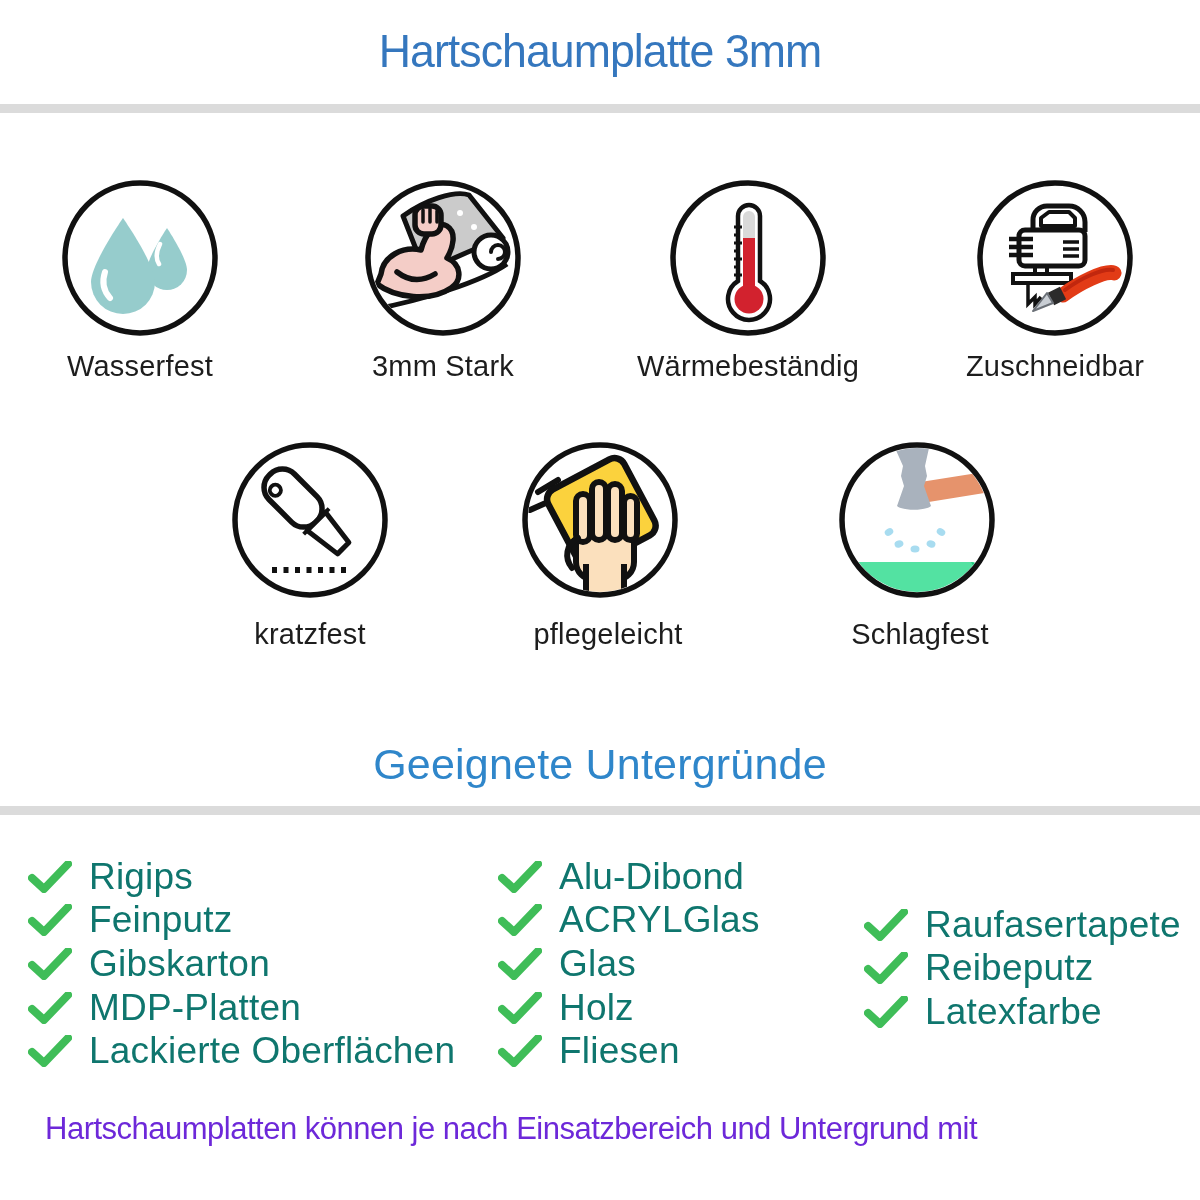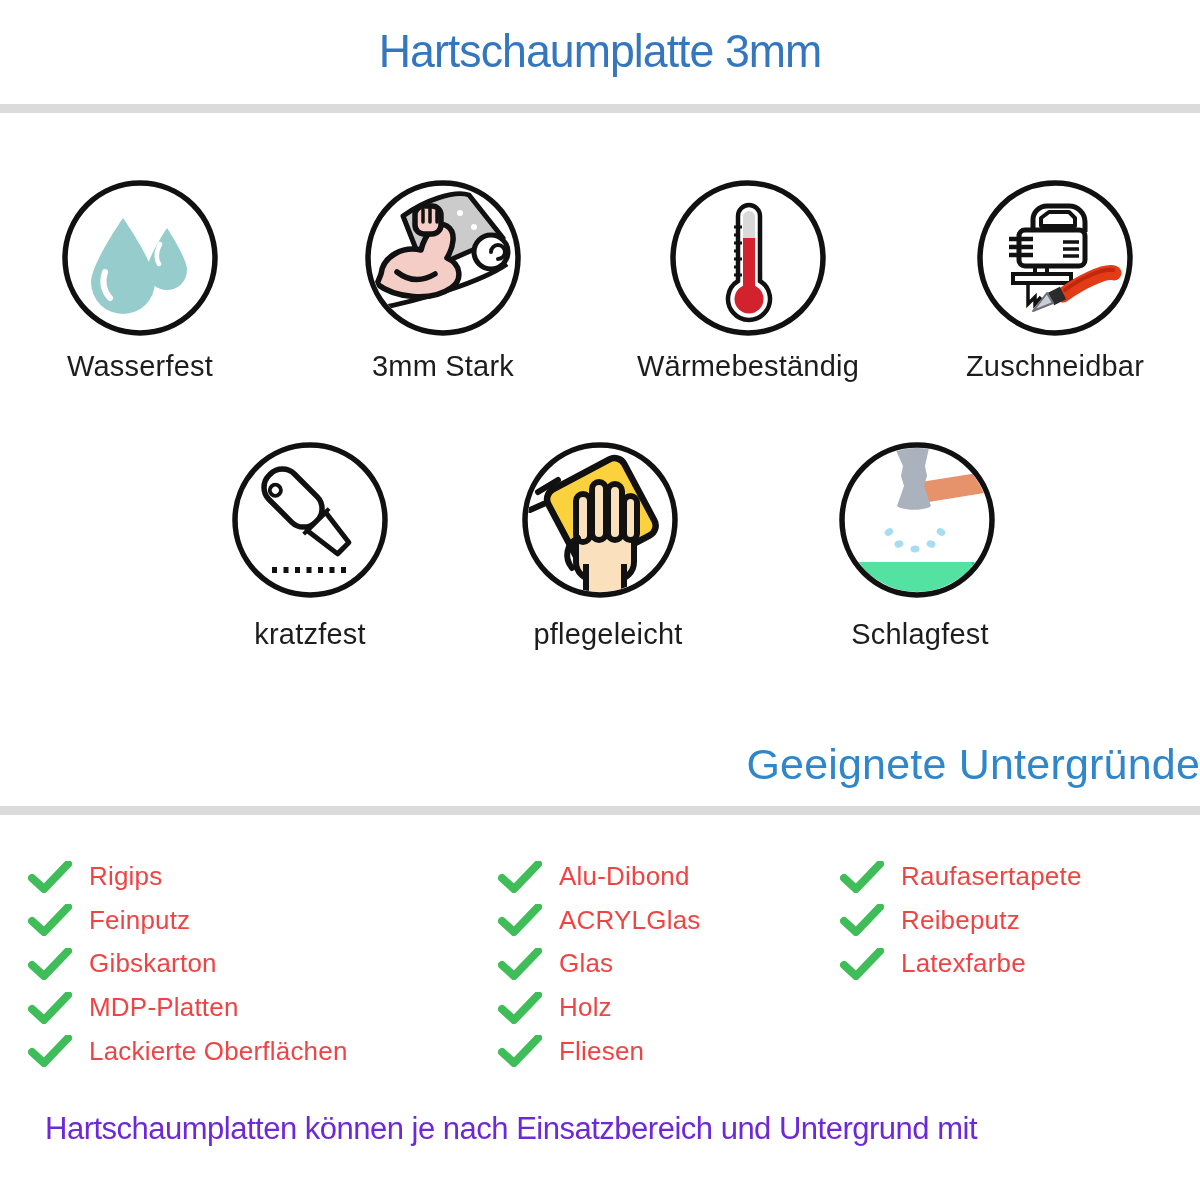--- a/index.html
+++ b/index.html
@@ -19,30 +19,30 @@
   .feature svg{display:block;width:160px;height:160px;}
   .flabel{
     position:absolute;width:360px;text-align:center;font-size:29px;color:#1d1d1d;
     letter-spacing:.2px;
   }
   .row1{top:178px;}
   .row1l{top:350px;}
   .row2{top:440px;}
   .row2l{top:618px;}
   .section-title{
-    position:absolute;top:740px;left:0;width:1200px;text-align:right;
+    position:absolute;top:740px;left:0;width:1200px;text-align:center;
     font-size:43px;color:#2F86CA;letter-spacing:.2px;
   }
   .col{position:absolute;top:855px;list-style:none;margin:0;padding:0;}
   .col li{display:flex;align-items:center;height:43.6px;gap:17px;}
   .col .check{flex:0 0 auto;width:44px;height:32px;}
-  .col .itemtext{font-size:26px;color:#ef4444;letter-spacing:.2px;white-space:nowrap;}
+  .col .itemtext{font-size:37px;color:#0f766e;letter-spacing:.2px;white-space:nowrap;}
   .col1{left:28px;}
   .col2{left:498px;}
-  .col3{left:840px;}
+  .col3{left:864px;margin-top:48px;}
   .footer{
     position:absolute;left:45px;top:1110px;width:1130px;
     font-size:31px;line-height:38px;color:#6d28d9;letter-spacing:-.5px;
   }
 </style>
 </head>
 <body>
 
 <div class="canvas">
 

